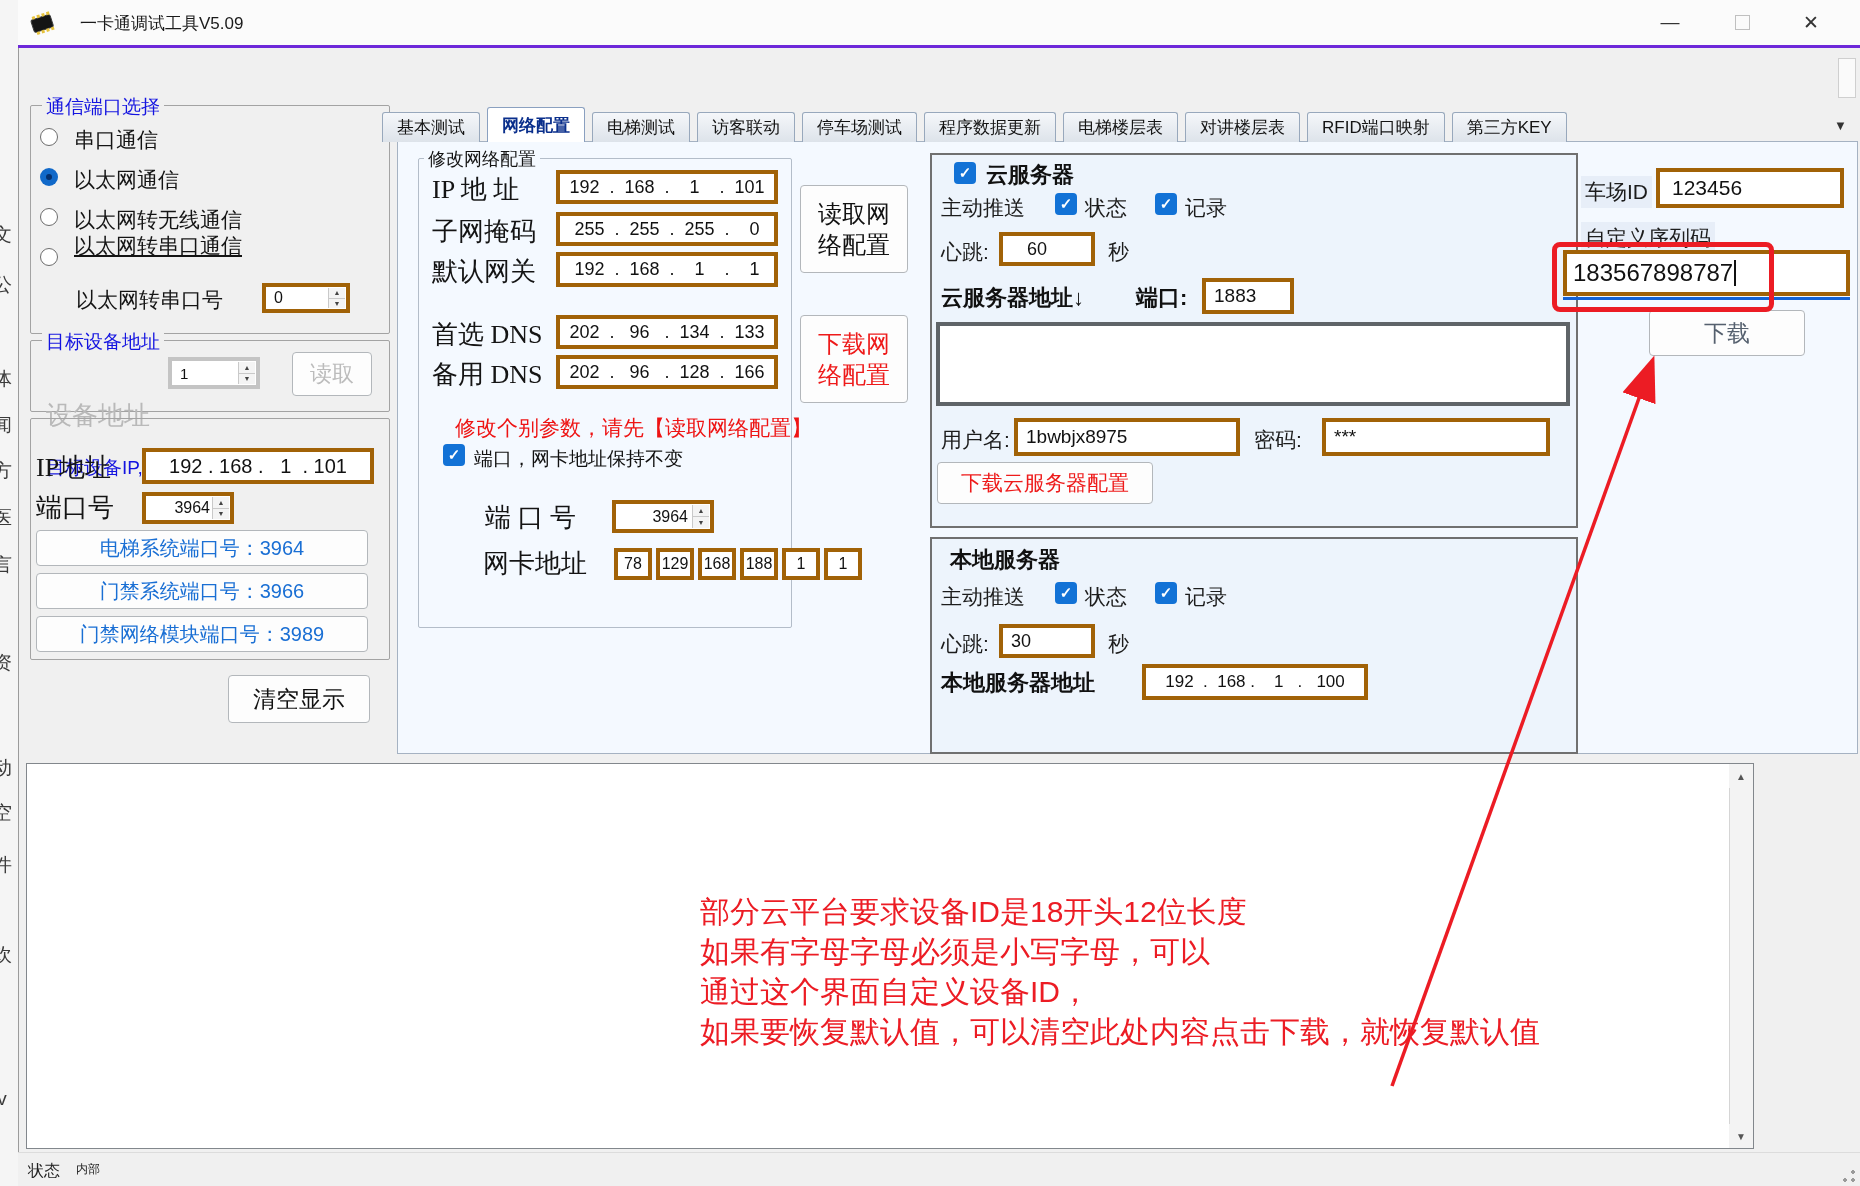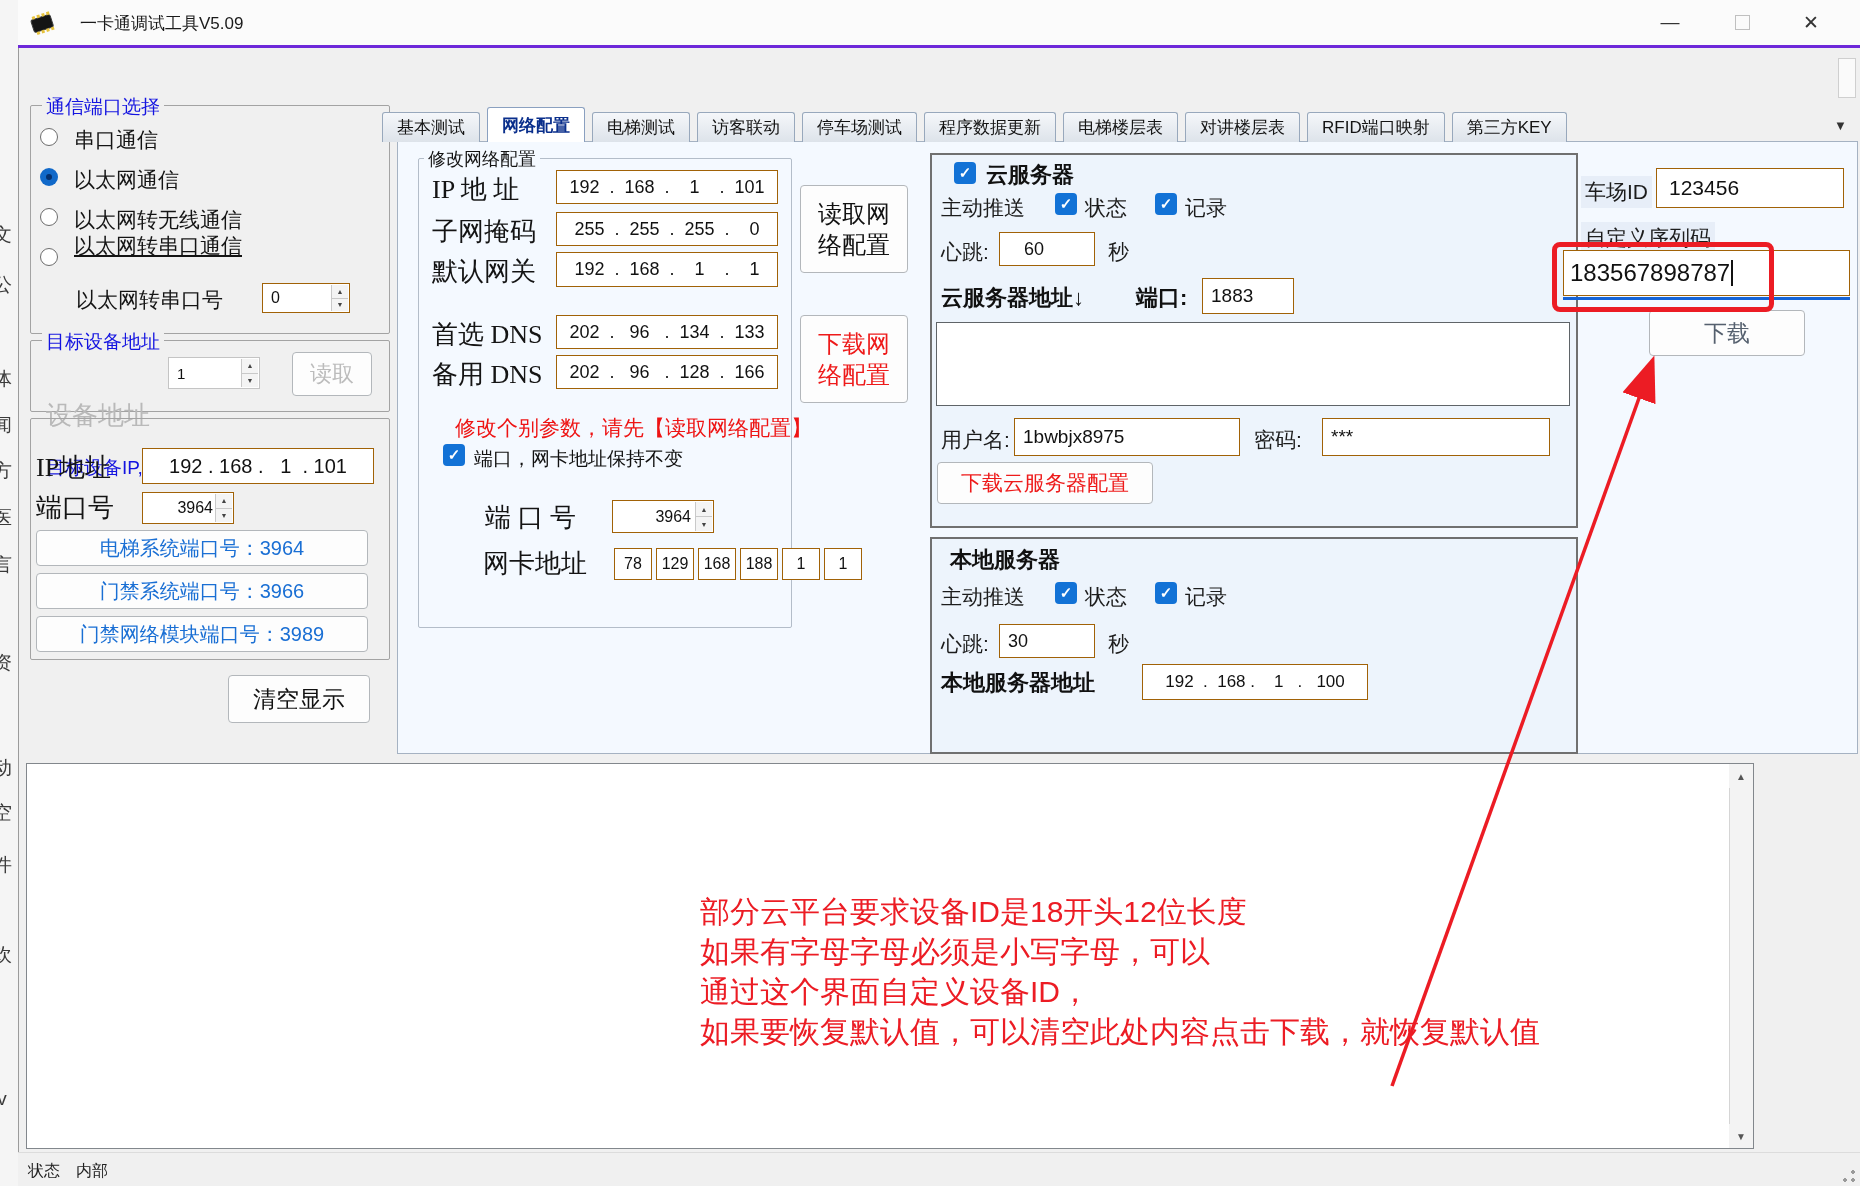--- a/index.html
+++ b/index.html
@@ -15,21 +15,21 @@
   .lsc{position:absolute;left:-7px;font-size:19px;color:#3a3a3a;}
   .topfrag{position:absolute;top:0;height:7px;background:#35353a;opacity:.85;}
 
   .grp{position:absolute;border:1px solid #a3a3a3;border-radius:2px;}
   .grp-label{position:absolute;font-size:19px;color:#1414e0;background:#f0f0f0;padding:0 4px;white-space:nowrap;}
   .radio{position:absolute;width:18px;height:18px;border-radius:50%;border:1.5px solid #6d6d6d;background:#fff;box-sizing:border-box;}
   .radio.sel{border:none;background:#1169c9;}
   .radio.sel::after{content:"";position:absolute;left:6px;top:6px;width:6px;height:6px;border-radius:50%;background:#04306e;}
   .rlabel{position:absolute;font-size:21px;color:#141414;white-space:nowrap;}
   .serif-label{position:absolute;font-family:"Liberation Serif",serif;font-size:26px;color:#141414;white-space:nowrap;}
-  .ipt{position:absolute;background:#fff;border:1px solid #a16207;box-sizing:border-box;display:flex;align-items:center;overflow:hidden;}
+  .ipt{position:absolute;background:#fff;border:4px solid #a16207;box-sizing:border-box;display:flex;align-items:center;overflow:hidden;}
   .ipt span{white-space:pre;}
   .ipt.center{justify-content:center;}
   .spinner{position:absolute;right:1px;top:1px;bottom:1px;width:16px;display:flex;flex-direction:column;border-left:1px solid #c9c9c9;}
   .spinner div{flex:1;display:flex;align-items:center;justify-content:center;font-size:7px;color:#444;background:#f4f4f4;}
   .spinner div:first-child{border-bottom:1px solid #c9c9c9;}
   .btn{position:absolute;background:#fdfdfd;border:1px solid #b3b7bb;border-radius:4px;display:flex;align-items:center;justify-content:center;box-sizing:border-box;white-space:nowrap;}
   .btn.bluetext{color:#1a6fd4;font-size:20px;}
   .btn.redtext{color:#ee1a1a;}
   .cb{position:absolute;width:22px;height:22px;border-radius:4px;background:#1272d6;color:#fff;display:flex;align-items:center;justify-content:center;font-size:15px;font-weight:bold;}
   .tabs{position:absolute;left:382px;top:108px;display:flex;gap:7px;align-items:flex-end;height:34px;}
@@ -330,21 +330,21 @@
   <div class="scrolltrack" style="left:1729px;top:764px;width:24px;height:384px;"></div>
   <div class="scrollbtn" style="left:1729px;top:764px;">
       <span>▲</span>
     </div>
   <div class="scrollbtn" style="left:1729px;top:1124px;">
       <span>▼</span>
     </div>
 
   <div class="statusbar">
     <div class="abs" style="left:10px;top:8px;font-size:16px;color:#222;">状态</div>
-    <div class="abs" style="left:58px;top:8px;font-size:16px;color:#222;">内部</div>
+    <div class="abs" style="left:58px;top:8px;font-size:12px;color:#222;">内部</div>
     <div class="grip"></div>
   </div>
 
   <div class="annot" style="left:700px;top:892px;">部分云平台要求设备ID是18开头12位长度</div>
   <div class="annot" style="left:700px;top:932px;">如果有字母字母必须是小写字母，可以</div>
   <div class="annot" style="left:700px;top:972px;">通过这个界面自定义设备ID，</div>
   <div class="annot" style="left:700px;top:1012px;">如果要恢复默认值，可以清空此处内容点击下载，就恢复默认值</div>
 
   <div class="redrect" style="left:1552px;top:242px;width:212px;height:60px;"></div>
 

